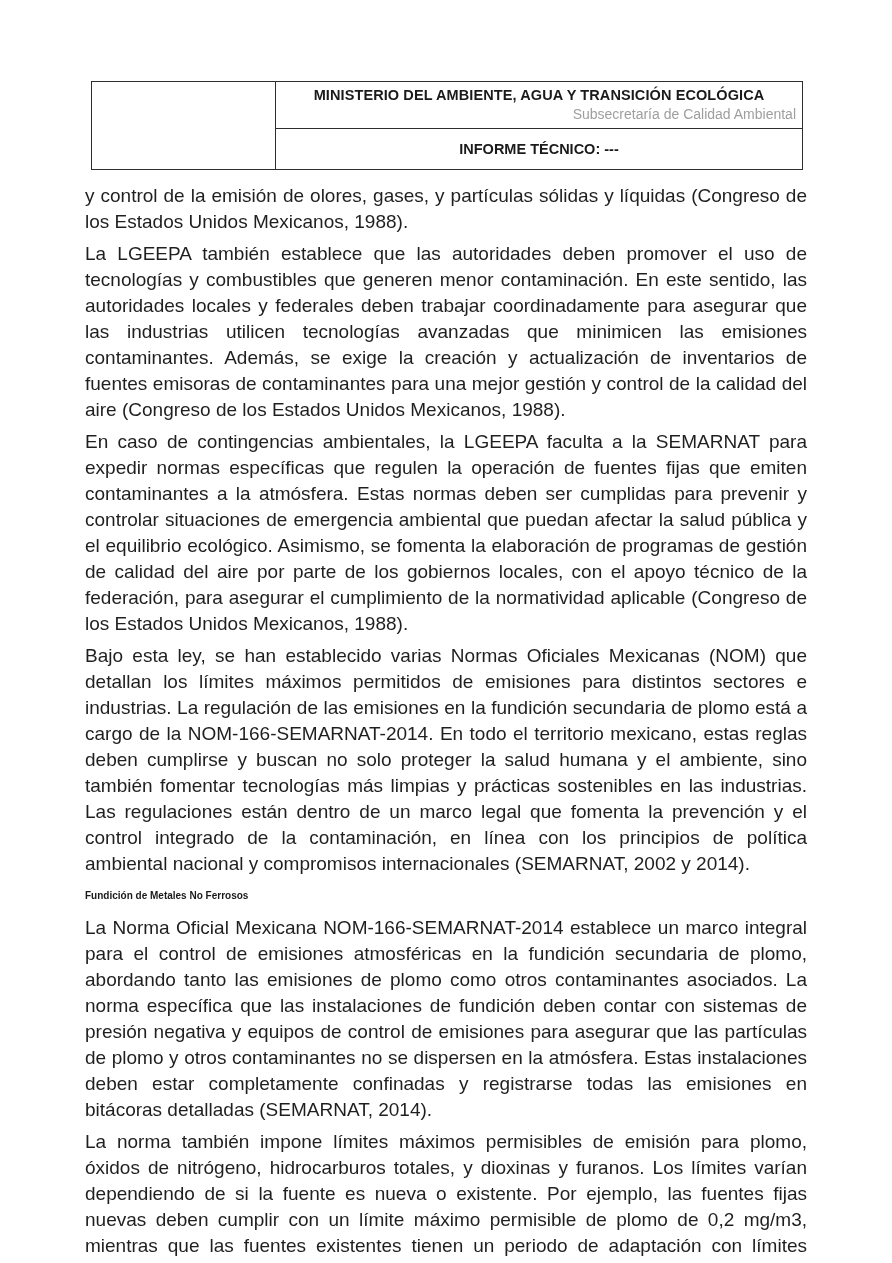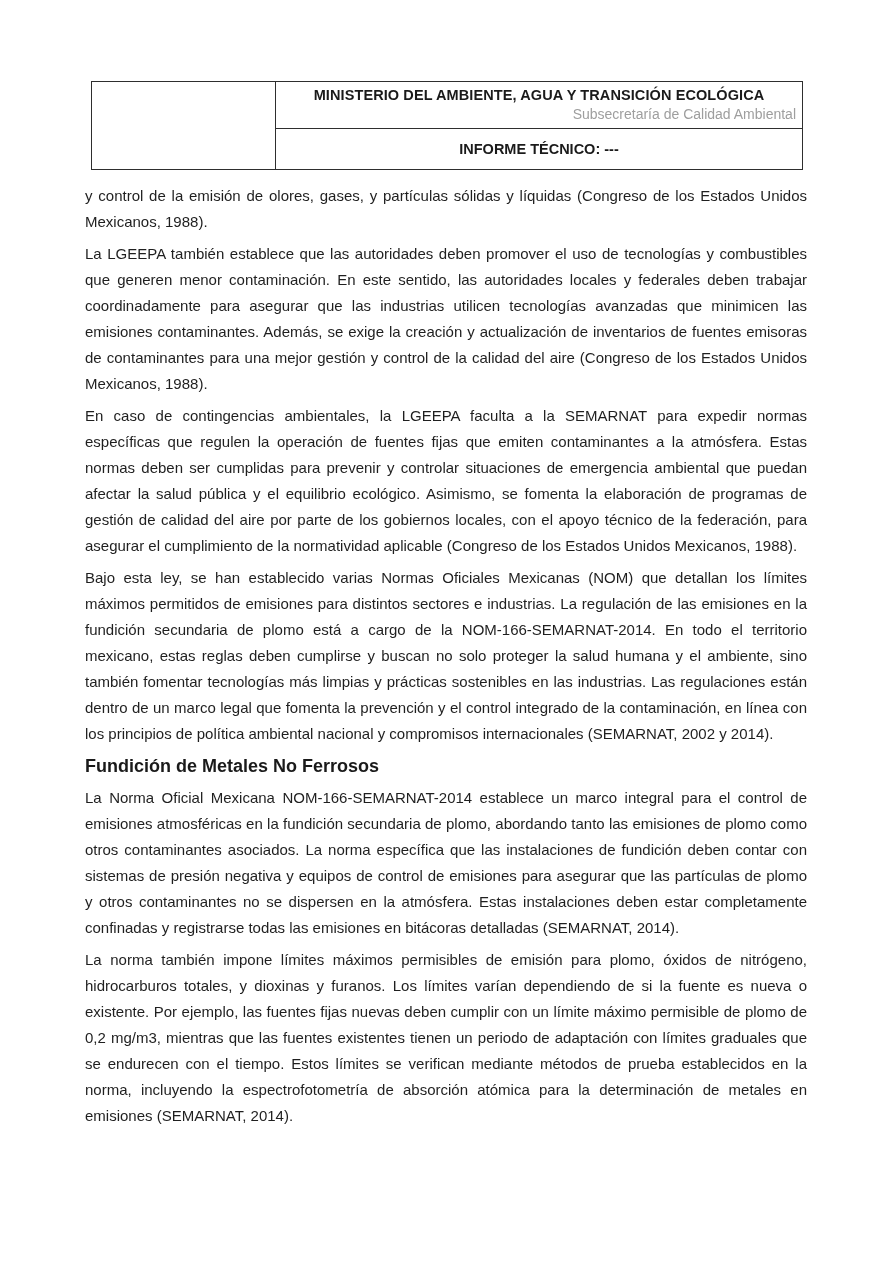--- a/index.html
+++ b/index.html
@@ -51,29 +51,29 @@
   }
   .report {
     font-size: 14.5px;
     font-weight: bold;
     color: #1a1a1a;
     line-height: 18px;
   }
 
   
   .body-text p {
-    font-size: 15px;
+    font-size: 19px;
     line-height: 26px;
     text-align: justify;
     color: #1f1f1f;
     margin-bottom: 6px;
   }
   .body-text p:last-child { margin-bottom: 0; }
   .section-heading {
-    font-size: 18px;
+    font-size: 10px;
     font-weight: bold;
     color: #1a1a1a;
     line-height: 26px;
     margin: 0 0 6px 0;
     text-align: left;
   }
 </style>
 </head>
 <body>
 

